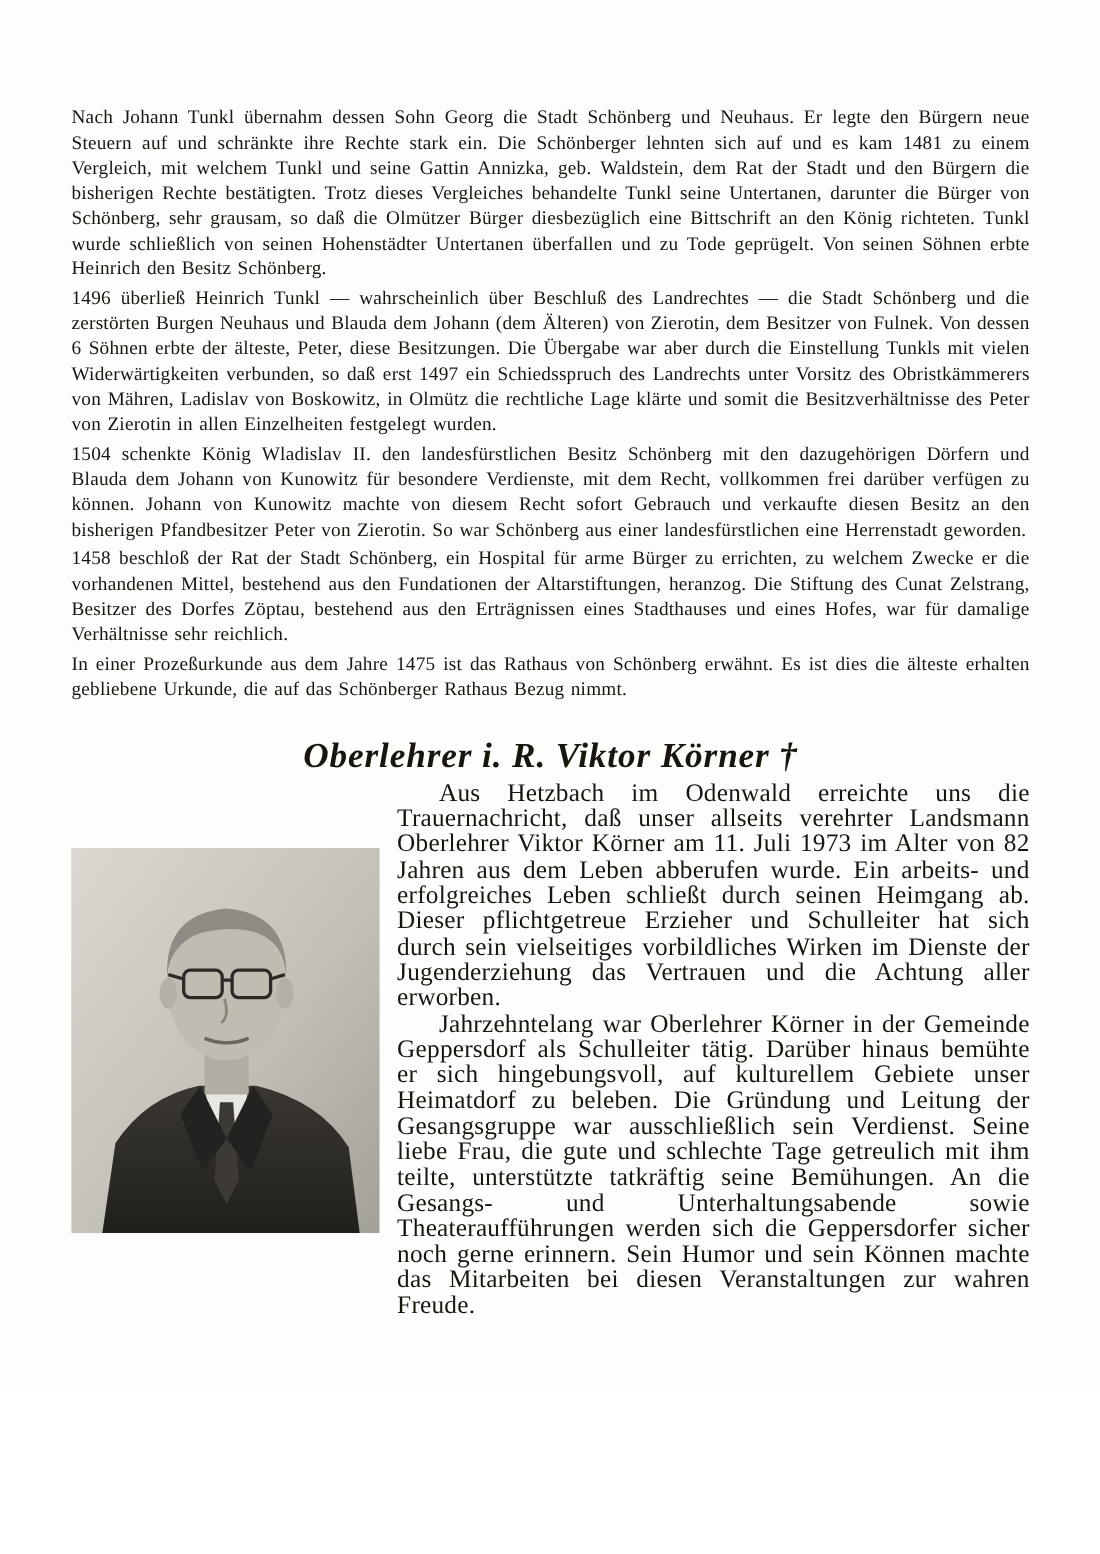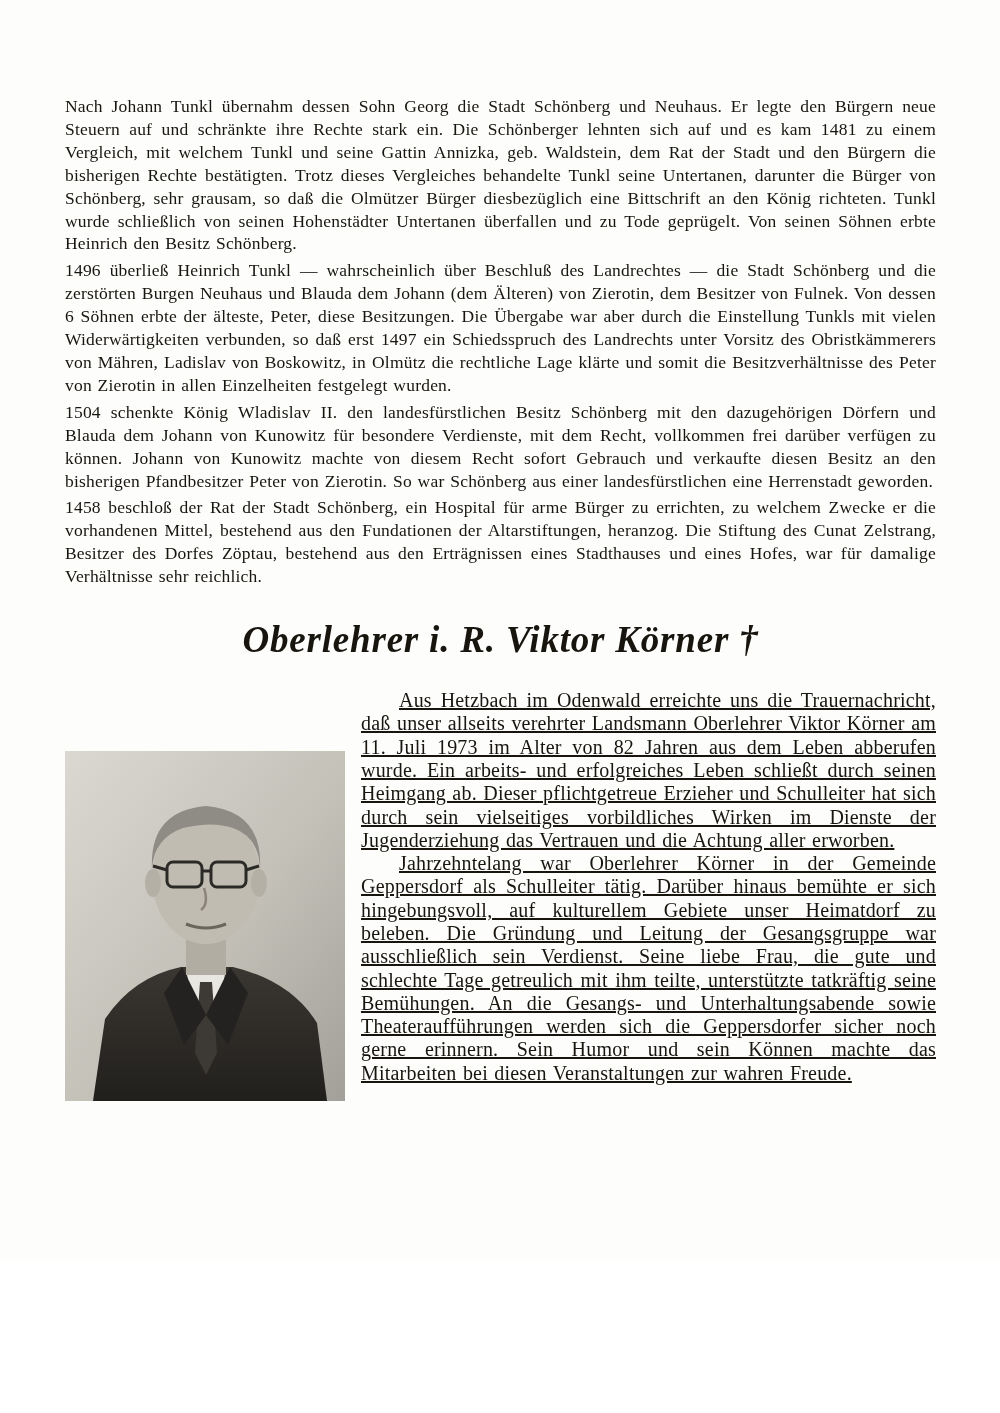--- a/index.html
+++ b/index.html
@@ -29,75 +29,75 @@
   }
   .attribution-line {
     text-align: right;
     margin-top: -22.9px;
     font-size: 17.5px;
     font-weight: bold;
     letter-spacing: 0.2px;
   }
   .obit-title {
     text-align: center;
-    font-size: 37px;
+    font-size: 32px;
     font-weight: bold;
     font-style: italic;
     letter-spacing: 0.8px;
     margin-top: 30px;
-    margin-bottom: 28px;
+    margin-bottom: 4px;
   }
   .obituary {
     display: flex;
     align-items: flex-start;
   }
   .photo-col {
     flex: 0 0 296px;
     width: 296px;
   }
   .photo {
     margin-top: 62px;
     width: 280px;
     height: 350px;
     display: block;
     background: #c6c3bc;
   }
   .obit-text {
     flex: 1 1 auto;
   }
   .obit-text p {
-    font-size: 20px;
+    font-size: 23px;
     line-height: 23.3px;
     text-align: justify;
     letter-spacing: 0.2px;
     word-spacing: 1.2px;
     hyphens: auto;
     -webkit-hyphens: auto;
     text-indent: 38px;
-    text-decoration: underline;
   }
   .page-number {
     position: absolute;
     left: 64px;
     top: 1288px;
     font-size: 18.5px;
     letter-spacing: 0.5px;
   }
 </style>
 </head>
 <body>
 
 <div class="page">
   <div class="content">
 
     <div class="body-text">
       <p>Nach Johann Tunkl übernahm dessen Sohn Georg die Stadt Schönberg und Neuhaus. Er legte den Bürgern neue Steuern auf und schränkte ihre Rechte stark ein. Die Schönberger lehnten sich auf und es kam 1481 zu einem Vergleich, mit welchem Tunkl und seine Gattin Annizka, geb. Waldstein, dem Rat der Stadt und den Bürgern die bisherigen Rechte bestätigten. Trotz dieses Vergleiches behandelte Tunkl seine Untertanen, darunter die Bürger von Schönberg, sehr grausam, so daß die Olmützer Bürger diesbezüglich eine Bittschrift an den König richteten. Tunkl wurde schließlich von seinen Hohenstädter Untertanen überfallen und zu Tode geprügelt. Von seinen Söhnen erbte Heinrich den Besitz Schönberg.</p>
       <p>1496 überließ Heinrich Tunkl — wahrscheinlich über Beschluß des Landrechtes — die Stadt Schönberg und die zerstörten Burgen Neuhaus und Blauda dem Johann (dem Älteren) von Zierotin, dem Besitzer von Fulnek. Von dessen 6 Söhnen erbte der älteste, Peter, diese Besitzungen. Die Übergabe war aber durch die Einstellung Tunkls mit vielen Widerwärtigkeiten verbunden, so daß erst 1497 ein Schiedsspruch des Landrechts unter Vorsitz des Obristkämmerers von Mähren, Ladislav von Boskowitz, in Olmütz die rechtliche Lage klärte und somit die Besitzverhältnisse des Peter von Zierotin in allen Einzelheiten festgelegt wurden.</p>
       <p>1504 schenkte König Wladislav II. den landesfürstlichen Besitz Schönberg mit den dazugehörigen Dörfern und Blauda dem Johann von Kunowitz für besondere Verdienste, mit dem Recht, vollkommen frei darüber verfügen zu können. Johann von Kunowitz machte von diesem Recht sofort Gebrauch und verkaufte diesen Besitz an den bisherigen Pfandbesitzer Peter von Zierotin. So war Schönberg aus einer landesfürstlichen eine Herrenstadt geworden.</p>
       <p>1458 beschloß der Rat der Stadt Schönberg, ein Hospital für arme Bürger zu errichten, zu welchem Zwecke er die vorhandenen Mittel, bestehend aus den Fundationen der Altarstiftungen, heranzog. Die Stiftung des Cunat Zelstrang, Besitzer des Dorfes Zöptau, bestehend aus den Erträgnissen eines Stadthauses und eines Hofes, war für damalige Verhältnisse sehr reichlich.</p>
+      <p>In einer Prozeßurkunde aus dem Jahre 1475 ist das Rathaus von Schönberg erwähnt. Es ist dies die älteste erhalten gebliebene Urkunde, die auf das Schönberger Rathaus Bezug nimmt.</p>
     </div>
 
     <h1 class="obit-title">Oberlehrer i. R. Viktor Körner †</h1>
 
     <section class="obituary">
       <div class="photo-col">
         <figure class="photo">
           <svg viewBox="0 0 280 350" width="280" height="350" role="img">
             <defs>
               <linearGradient id="bgGrad" x1="0" y1="0" x2="1" y2="1">

